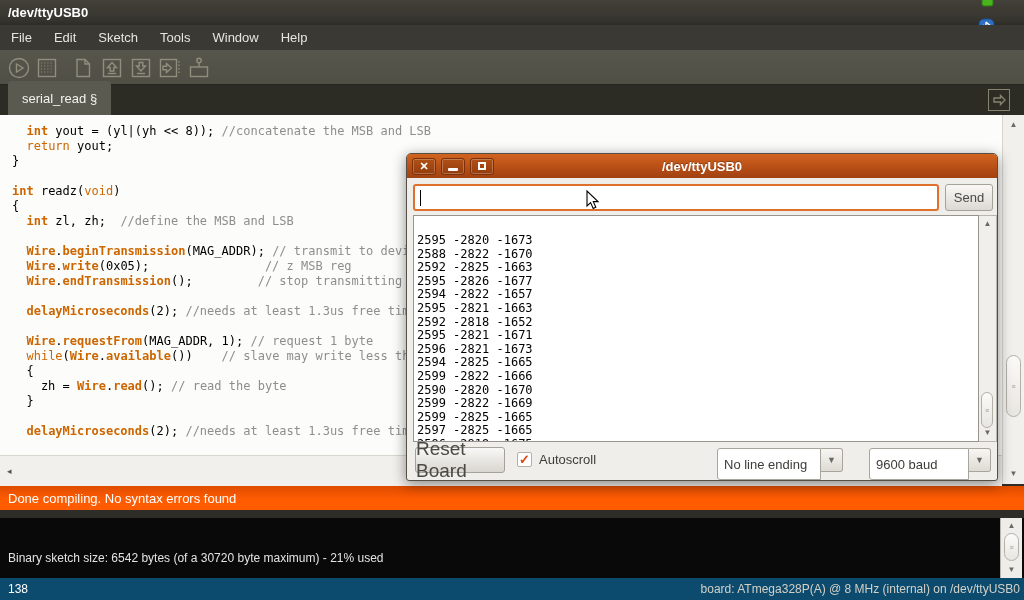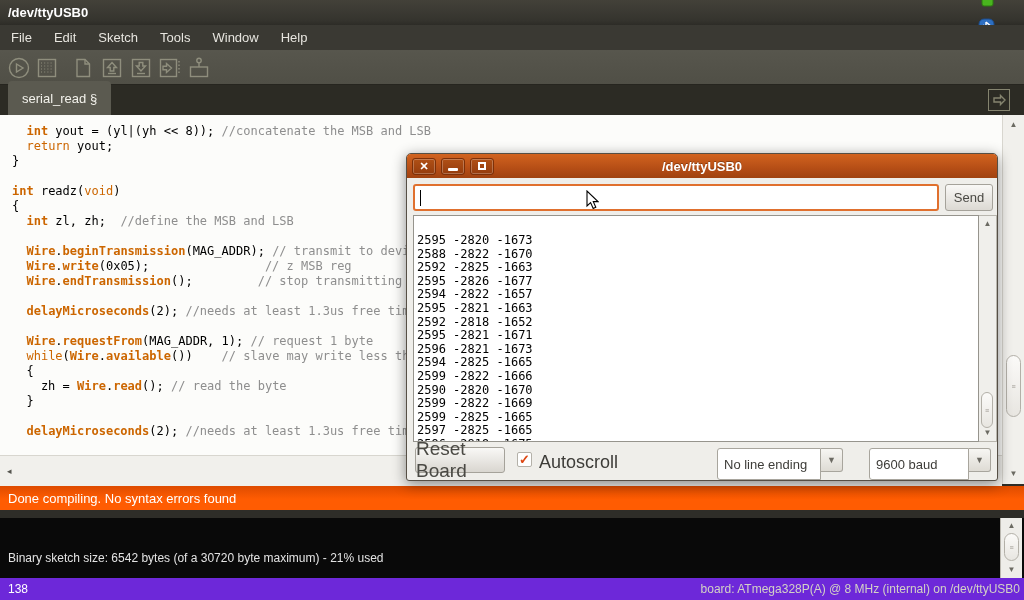--- a/index.html
+++ b/index.html
@@ -69,21 +69,21 @@
   #console { position:absolute; left:0; top:518px; width:1024px; height:60px; background:#090909; }
   #console-text { position:absolute; left:8px; top:33px; color:#e3e3e3;
     font-family:Liberation Sans, sans-serif; font-size:12px; }
   #console-vscroll { position:absolute; left:1000px; top:0; width:22px; height:60px;
     background:#eeede9; border-left:1px solid #b9b6ae; }
   #cv-thumb { position:absolute; left:3px; top:15px; width:15px; height:28px;
     background:linear-gradient(#fbfaf8,#e8e6e1); border:1px solid #b3b0a8; border-radius:8px; }
 
   
   #bottom-bar { position:absolute; left:0; top:578px; width:1024px; height:22px;
-    background:#6d28d9; display:flex; align-items:center; }
+    background:#0c4a6e; display:flex; align-items:center; }
   #line-no { color:#ffffff; font-size:12px; padding-left:8px; }
   #board-info { margin-left:auto; color:#d3d1c6; font-size:12px; padding-right:4px; }
 
   
   #serial-window { position:absolute; left:406px; top:153px; width:592px; height:328px;
     background:#efeeea; border:1px solid #564f45; border-radius:5px 5px 3px 3px;
     box-shadow:0 3px 14px rgba(0,0,0,.45); }
   #sw-titlebar { position:absolute; left:0; top:0; width:100%; height:24px;
     background:linear-gradient(#d2631f,#b04a14 70%,#a04210);
     border-radius:4px 4px 0 0; display:flex; align-items:center; }
@@ -115,21 +115,21 @@
     background:linear-gradient(#fbfaf8,#e8e6e1); border:1px solid #b3b0a8; border-radius:7px; }
 
   #sw-controls { position:absolute; left:0; top:293px; width:100%; height:30px; }
   #reset-btn { position:absolute; left:8px; top:0; width:90px; height:26px;
     background:linear-gradient(#f9f8f6,#d9d6d0); border:1px solid #a5a29a; border-radius:3px;
     color:#4a4944; font-size:19px; display:flex; align-items:center; justify-content:center; }
   #autoscroll-box { position:absolute; left:110px; top:5px; width:15px; height:15px;
     background:#fff; border:1px solid #b4b1a9; border-radius:2px;
     display:flex; align-items:center; justify-content:center; }
   #autoscroll-box .chk { color:#dd4814; font-size:13px; font-weight:bold; line-height:12px; }
-  #autoscroll-label { position:absolute; left:132px; top:5px; font-size:18px; color:#3d3c38; }
+  #autoscroll-label { position:absolute; left:132px; top:5px; font-size:13px; color:#3d3c38; }
   .combo-field { position:absolute; top:1px; height:32px; background:#fff;
     border:1px solid #a8a59d; border-radius:3px 0 0 3px; font-size:13px; color:#3d3c38;
     display:flex; align-items:center; padding-left:6px; }
   .combo-btn { position:absolute; top:1px; width:22px; height:24px;
     background:linear-gradient(#f7f6f3,#dedbd4); border:1px solid #a8a59d; border-left:none;
     border-radius:0 3px 3px 0; color:#6c6a63; font-size:9px;
     display:flex; align-items:center; justify-content:center; }
   #lineending-field { left:310px; width:104px; }
   #lineending-btn { left:414px; }
   #baud-field { left:462px; width:100px; }

